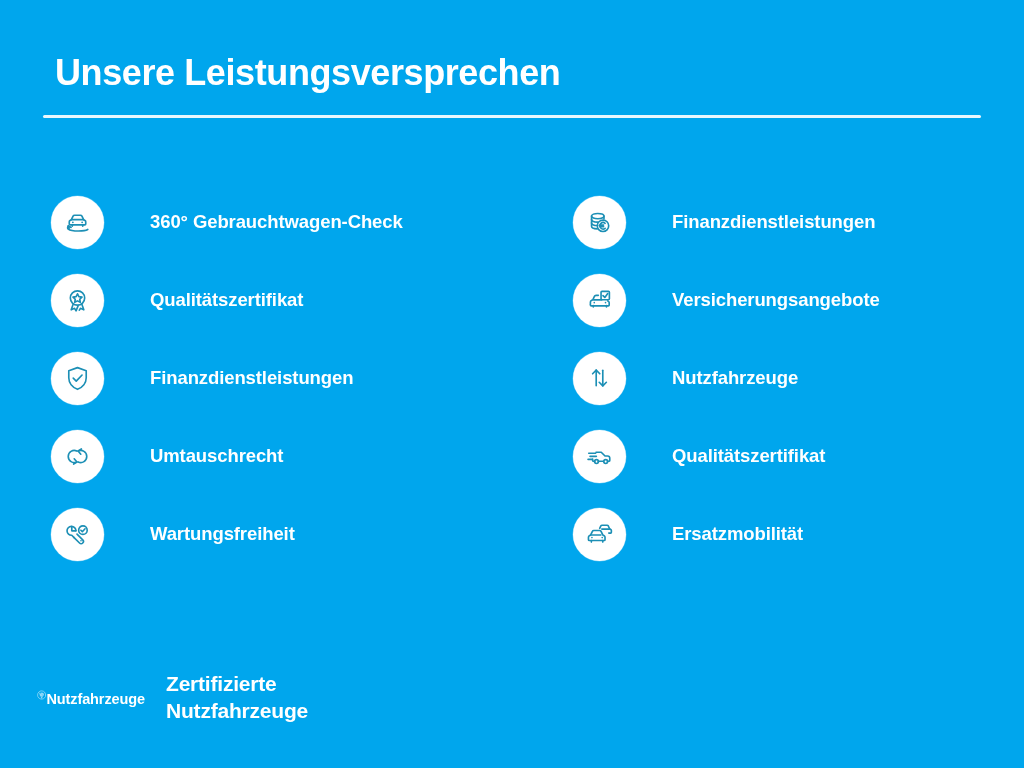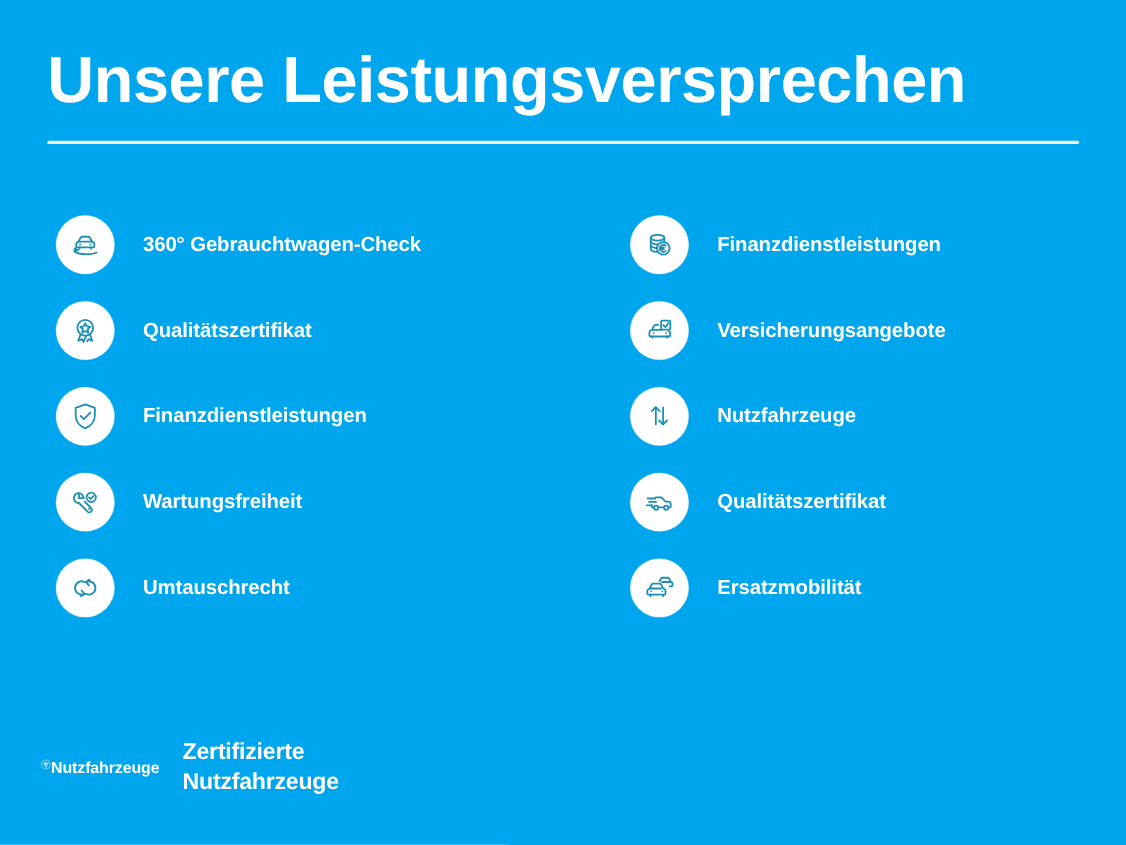--- a/index.html
+++ b/index.html
@@ -25,23 +25,23 @@
   }
 
   
   .header {
     position: absolute;
     left: 43px;
     top: 42px;
     width: 940px;
   }
   .title {
-    margin: 0;
+    margin: 12px;
     color: #ffffff;
-    font-size: 59px;
+    font-size: 36px;
     font-weight: 700;
     letter-spacing: -0.4px;
     line-height: 1.08;
     white-space: nowrap;
   }
   .title-rule {
     margin-top: 22px;
     height: 3px;
     width: 938px;
     background: #eaf7fd;
@@ -61,20 +61,21 @@
     flex-direction: column;
     gap: 25px;
   }
   .col-left  { margin-left: 51px; width: 470px; }
   .col-right { margin-left: 52px; width: 430px; }
 
   .feature {
     display: flex;
     align-items: center;
     height: 53px;
+    gap: 20px;
   }
   .badge {
     flex: 0 0 auto;
     width: 53px;
     height: 53px;
     border-radius: 50%;
     background: #ffffff;
     display: flex;
     align-items: center;
     justify-content: center;
@@ -179,41 +180,41 @@
             <path d="M16 4.8l9 3.2v7.3c0 5.2-3.6 9.9-9 11.9-5.4-2-9-6.7-9-11.9V8z"></path>
             <path d="M11.6 15.6l3.1 3.1 6-6.3"></path>
           </svg>
         </span>
         <span class="feature-label">Finanzdienstleistungen</span>
       </div>
 
       <div class="feature">
         <span class="badge">
           <svg viewBox="0 0 32 32" fill="none" stroke="#1C8FB5" stroke-width="1.7" stroke-linecap="round" stroke-linejoin="round">
+            <path d="M15.3 10.4a6.2 6.2 0 1 0 0 11.2"></path>
+            <path d="M12.6 18.4l2.8 3.3-3.4 2.1"></path>
+            <path d="M16.7 21.6a6.2 6.2 0 1 0 0-11.2"></path>
+            <path d="M19.4 13.6l-2.8-3.3 3.4-2.1"></path>
+          </svg>
+        </span>
+        <span class="feature-label">Umtauschrecht</span>
+      </div>
+
+      <div class="feature">
+        <span class="badge">
+          <svg viewBox="0 0 32 32" fill="none" stroke="#1C8FB5" stroke-width="1.7" stroke-linecap="round" stroke-linejoin="round">
             <path d="M14.4 12.2a4.6 4.6 0 1 0-4.3 4.6l2.1 2.1"></path>
             <path d="M14.4 12.2h-4.3v-4.3"></path>
             <path d="M12.2 18.9l5.9 5.9a2.3 2.3 0 0 0 3.3-3.3l-5.9-5.9"></path>
             <circle cx="19.6" cy="22.4" r=".85" fill="#1C8FB5" stroke="none"></circle>
             <circle cx="21.6" cy="11.5" r="4.4"></circle>
             <path d="M19.5 11.6l1.5 1.5 2.8-3"></path>
           </svg>
         </span>
         <span class="feature-label">Wartungsfreiheit</span>
-      </div>
-
-      <div class="feature">
-        <span class="badge">
-          <svg viewBox="0 0 32 32" fill="none" stroke="#1C8FB5" stroke-width="1.7" stroke-linecap="round" stroke-linejoin="round">
-            <path d="M15.3 10.4a6.2 6.2 0 1 0 0 11.2"></path>
-            <path d="M12.6 18.4l2.8 3.3-3.4 2.1"></path>
-            <path d="M16.7 21.6a6.2 6.2 0 1 0 0-11.2"></path>
-            <path d="M19.4 13.6l-2.8-3.3 3.4-2.1"></path>
-          </svg>
-        </span>
-        <span class="feature-label">Umtauschrecht</span>
       </div>
 
     </div>
 
     <div class="col col-right">
 
       <div class="feature">
         <span class="badge">
           <svg viewBox="0 0 32 32" fill="none" stroke="#1C8FB5" stroke-width="1.7" stroke-linecap="round" stroke-linejoin="round">
             <ellipse cx="14.2" cy="9.4" rx="6.4" ry="2.7"></ellipse>

